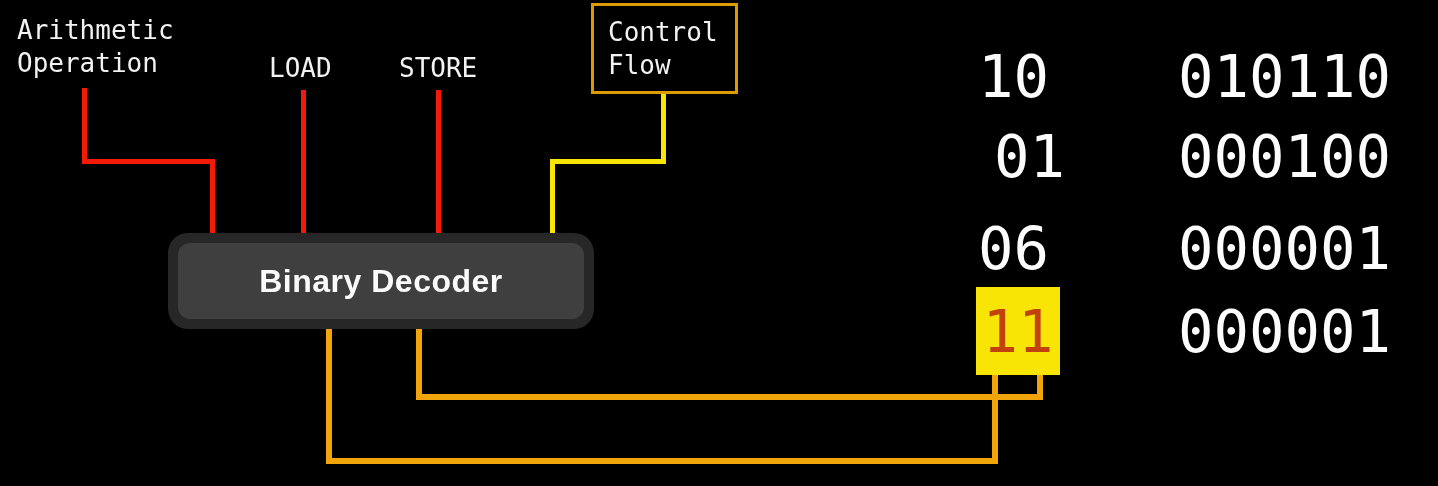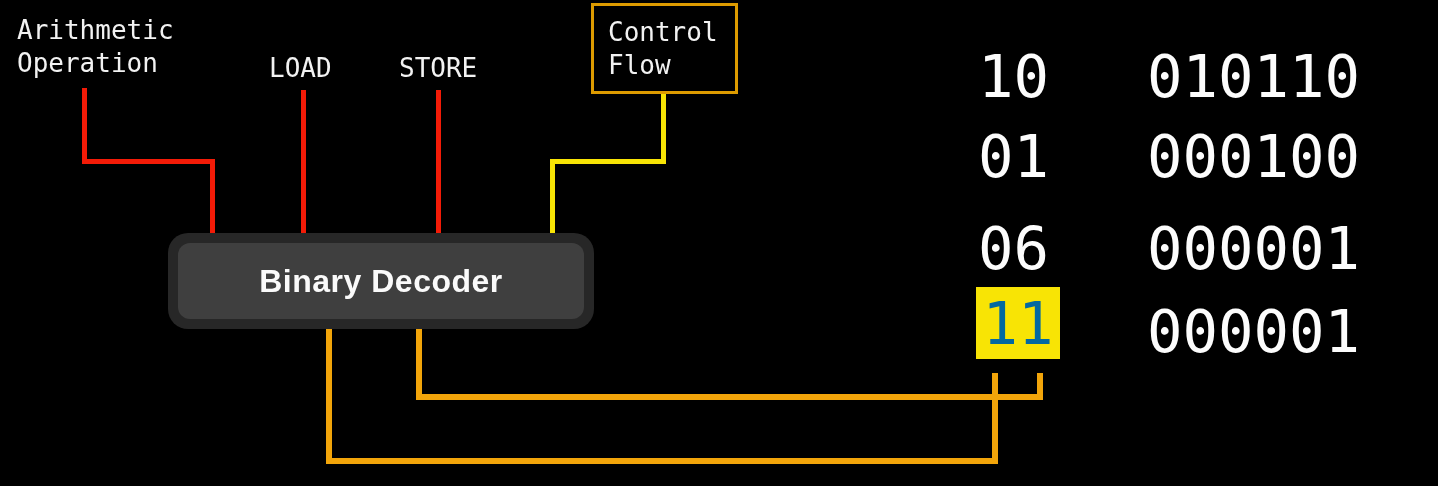--- a/index.html
+++ b/index.html
@@ -28,23 +28,23 @@
   }
   .decoder-title{
     font-family:"Liberation Sans",sans-serif;font-weight:bold;
     font-size:32px;color:#fafafa;letter-spacing:0.5px;
   }
   .bin{
     position:absolute;color:#fcfcfc;font-size:59px;line-height:65px;
     font-family:"DejaVu Sans Mono",monospace;
   }
   .opcode{left:978px;}
-  .operand{left:1147px;}
+  .operand{left:1178px;}
   .opcode-highlight{
-    left:976px;top:287px;width:84px;height:72px;background:#f8e405;color:#0369a1;
+    left:976px;top:287px;width:84px;height:88px;background:#f8e405;color:#c2410c;
     display:flex;align-items:center;justify-content:center;line-height:normal;
   }
 </style>
 </head>
 <body>
 
 <div class="stage">
 
   <svg class="wires" width="1438" height="486" shape-rendering="crispEdges">
     <polyline points="84,88 84,161 212,161 212,240" fill="none" stroke-width="5" stroke="#f31b07"></polyline>
@@ -70,21 +70,21 @@
   <div class="decoder">
     <div class="decoder-inner">
       <span class="decoder-title">Binary Decoder</span>
     </div>
   </div>
 
   <div>
     <span class="bin opcode" style="top:44px;">10</span>
     <span class="bin operand" style="top:44px;">010110</span>
 
-    <span class="bin opcode" style="top:124px;">01</span>
+    <span class="bin opcode" style="top:124px;margin-left:16px;">01</span>
     <span class="bin operand" style="top:124px;">000100</span>
 
     <span class="bin opcode" style="top:216px;">06</span>
     <span class="bin operand" style="top:216px;">000001</span>
 
     <span class="bin opcode-highlight">11</span>
     <span class="bin operand" style="top:299px;">000001</span>
   </div>
 
 </div>

